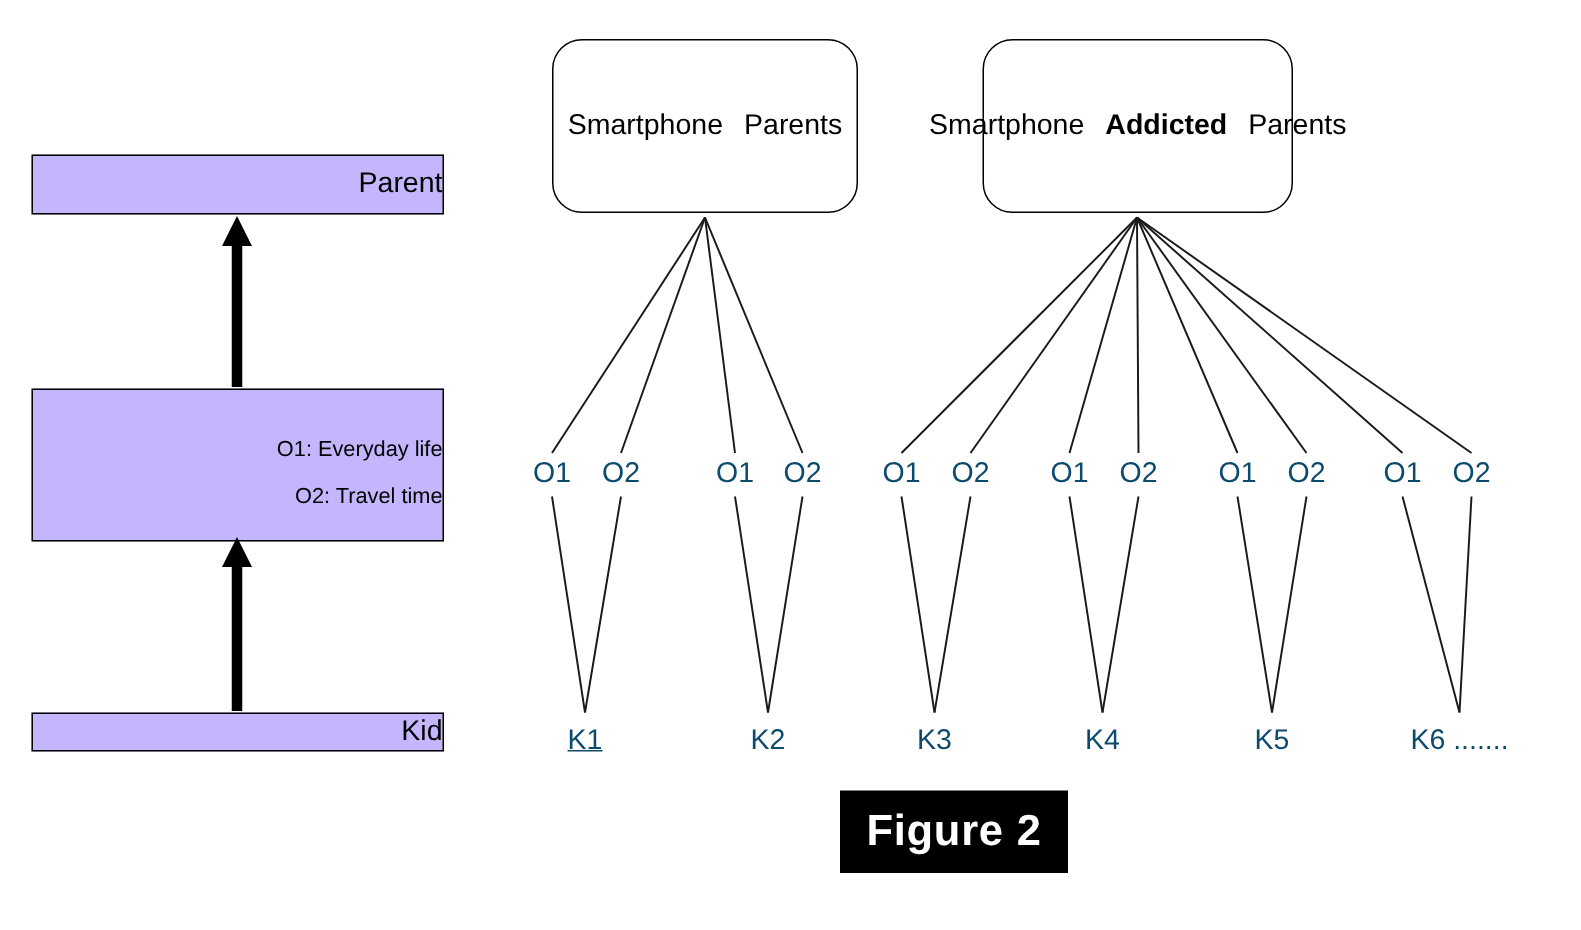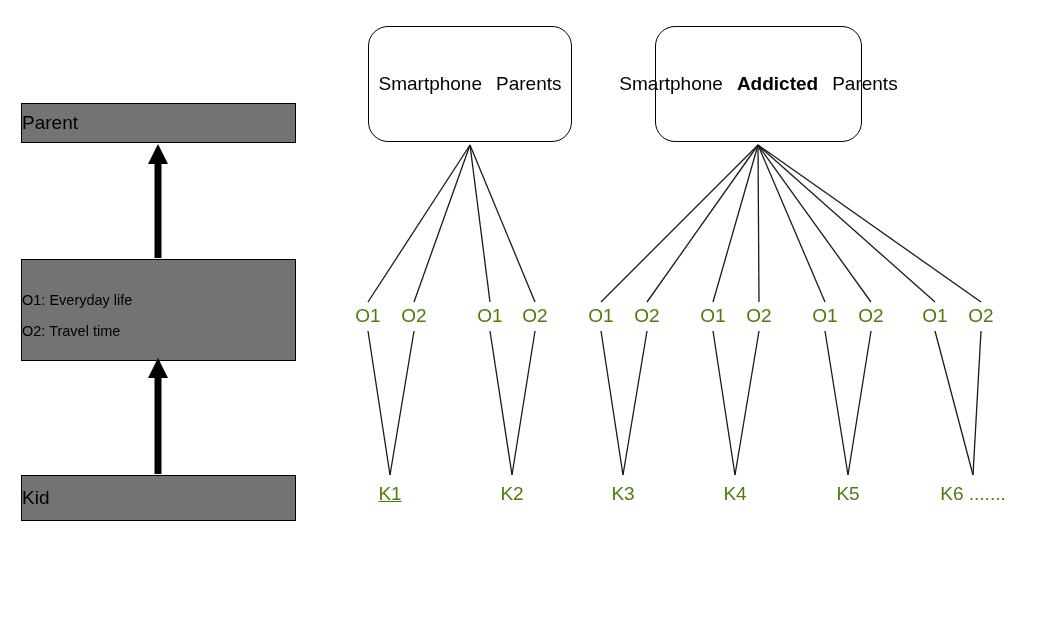--- a/index.html
+++ b/index.html
@@ -15,42 +15,42 @@
     background: #ffffff;
     font-family: "Liberation Sans", sans-serif;
     overflow: hidden;
   }
 
   
   .lbox {
     position: absolute;
     box-sizing: border-box;
     border: 1.6px solid #000000;
-    background: #737373;
+    background: #c4b5fd;
     display: flex;
     flex-direction: column;
-    align-items: flex-start;
+    align-items: flex-end;
     justify-content: center;
     color: #000000;
   }
   .lbox-title {
     font-size: 19px;
     line-height: 1.22;
     white-space: nowrap;
   }
   .lbox-sub {
     font-size: 14.5px;
     line-height: 1.34;
     white-space: nowrap;
     margin-top: 12px;
   }
 
   #box-parent   { left: 21px; top: 103px; width: 275px; height: 40px; }
   #box-measure  { left: 21px; top: 259px; width: 275px; height: 102px; }
-  #box-kid      { left: 21px; top: 475px; width: 275px; height: 46px; }
+  #box-kid      { left: 21px; top: 475px; width: 275px; height: 26px; }
 
   
   .rbox {
     position: absolute;
     box-sizing: border-box;
     border: 1.6px solid #000000;
     border-radius: 20px;
     background: #ffffff;
     display: flex;
     flex-direction: row;
@@ -79,21 +79,21 @@
     height: 620px;
     pointer-events: none;
   }
 
   
   .node-label {
     position: absolute;
     transform: translateX(-50%);
     font-size: 19px;
     line-height: 1;
-    color: #4d7c0f;
+    color: #0c4a6e;
     white-space: nowrap;
   }
   .o-label { top: 306px; }
   .k-label { top: 484px; }
 
   
   #figure-chip {
     position: absolute;
     left: 560px;
     top: 527px;
@@ -191,14 +191,17 @@
       <div class="node-label o-label" style="left: 759px;">O2</div>
       <div class="node-label k-label" style="left: 735px;">K4</div>
       <div class="node-label o-label" style="left: 825px;">O1</div>
       <div class="node-label o-label" style="left: 871px;">O2</div>
       <div class="node-label k-label" style="left: 848px;">K5</div>
       <div class="node-label o-label" style="left: 935px;">O1</div>
       <div class="node-label o-label" style="left: 981px;">O2</div>
       <div class="node-label k-label" style="left: 973px;">K6 .......</div>
     </div>
 
+  <div id="figure-chip">
+    <span>Figure 2</span>
+  </div>
 
 </div>
 
 </body></html>

